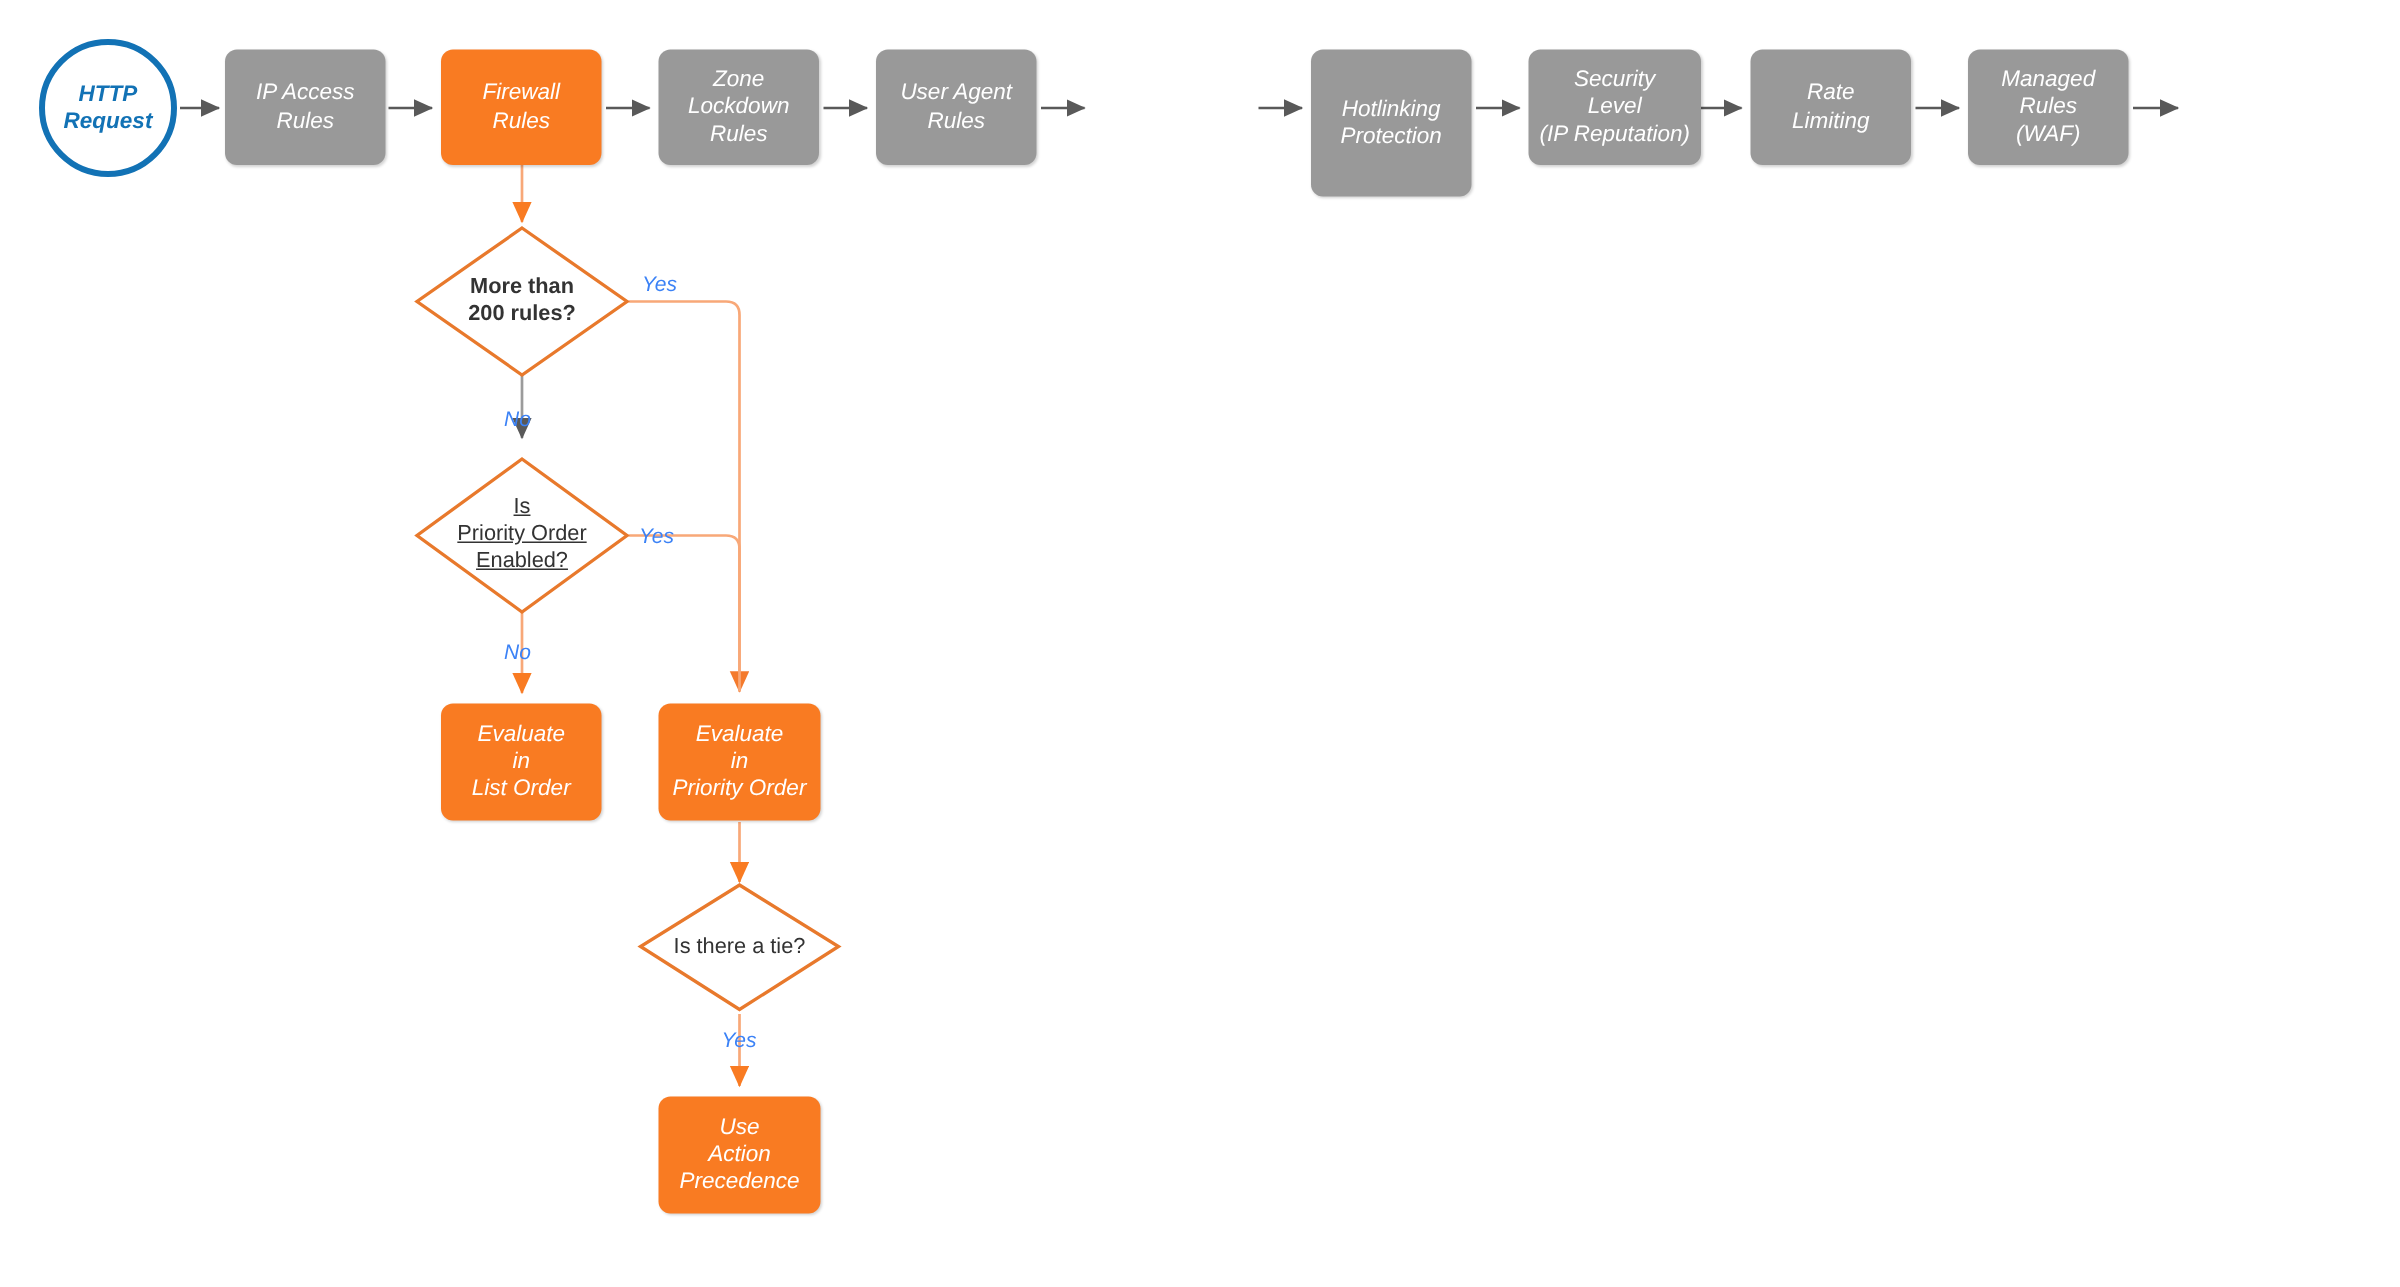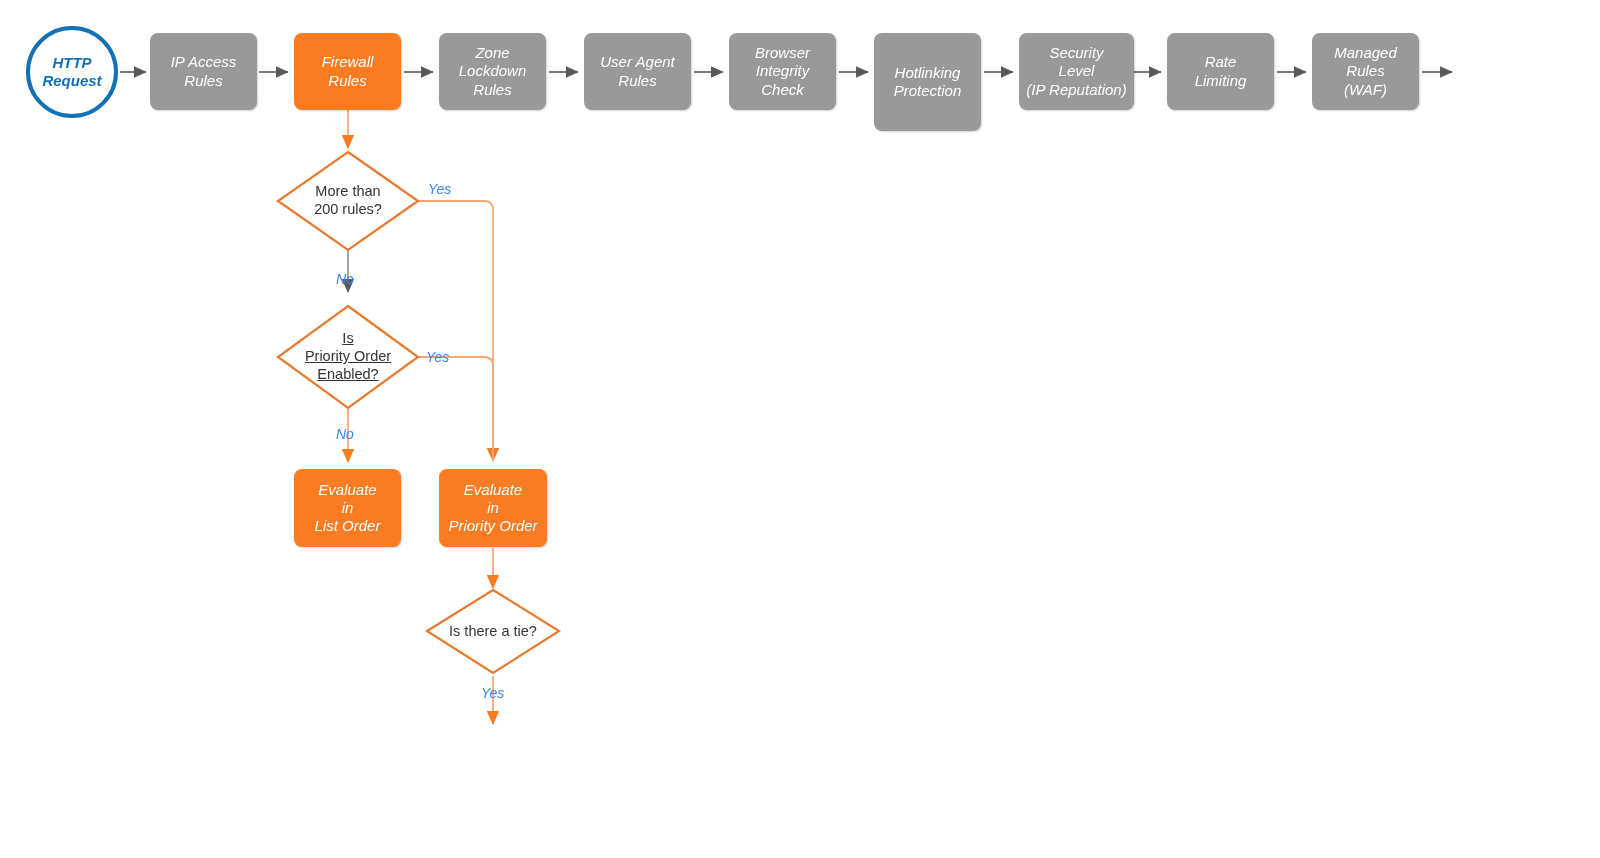--- a/index.html
+++ b/index.html
@@ -149,25 +149,20 @@
     <span class="lbl">Zone
 Lockdown
 Rules</span>
   </div>
 
   <div class="node proc gray" style="left:584px; top:33px; width:107px; height:77px;">
     <span class="lbl">User Agent
 Rules</span>
   </div>
 
-  <div class="node proc gray" style="left:729px; top:33px; width:107px; height:77px;">
-    <span class="lbl">Browser
-Integrity
-Check</span>
-  </div>
 
   <div class="node proc gray" style="left:874px; top:33px; width:107px; height:98px;">
     <span class="lbl">Hotlinking
 Protection</span>
   </div>
 
   <div class="node proc gray" style="left:1019px; top:33px; width:115px; height:77px;">
     <span class="lbl">Security
 Level
 (IP Reputation)</span>
@@ -178,21 +173,21 @@
 Limiting</span>
   </div>
 
   <div class="node proc gray" style="left:1312px; top:33px; width:107px; height:77px;">
     <span class="lbl">Managed
 Rules
 (WAF)</span>
   </div>
 
 
-  <div class="node decision" style="left:278px; top:152px; width:140px; height:98px;">
+  <div class="node decision" style="left:278px; top:152px; width:140px; height:98px;font-weight:bold;">
     <span class="lbl">More than
 200 rules?</span>
   </div>
 
   <div class="node decision" style="left:278px; top:306px; width:140px; height:102px;text-decoration:underline;">
     <span class="lbl">Is
 Priority Order
 Enabled?</span>
   </div>
 
@@ -205,20 +200,25 @@
 in
 List Order</span>
   </div>
 
   <div class="node proc orange" style="left:439px; top:469px; width:108px; height:78px;">
     <span class="lbl">Evaluate
 in
 Priority Order</span>
   </div>
 
+  <div class="node proc orange" style="left:439px; top:731px; width:108px; height:78px;">
+    <span class="lbl">Use
+Action
+Precedence</span>
+  </div>
 
   <div class="edge-label" style="left:428px; top:181px;">Yes</div>
 
   <div class="edge-label" style="left:336px; top:271px;">No</div>
 
   <div class="edge-label" style="left:426px; top:349px;">Yes</div>
 
   <div class="edge-label" style="left:336px; top:426px;">No</div>
 
   <div class="edge-label" style="left:481px; top:685px;">Yes</div>

